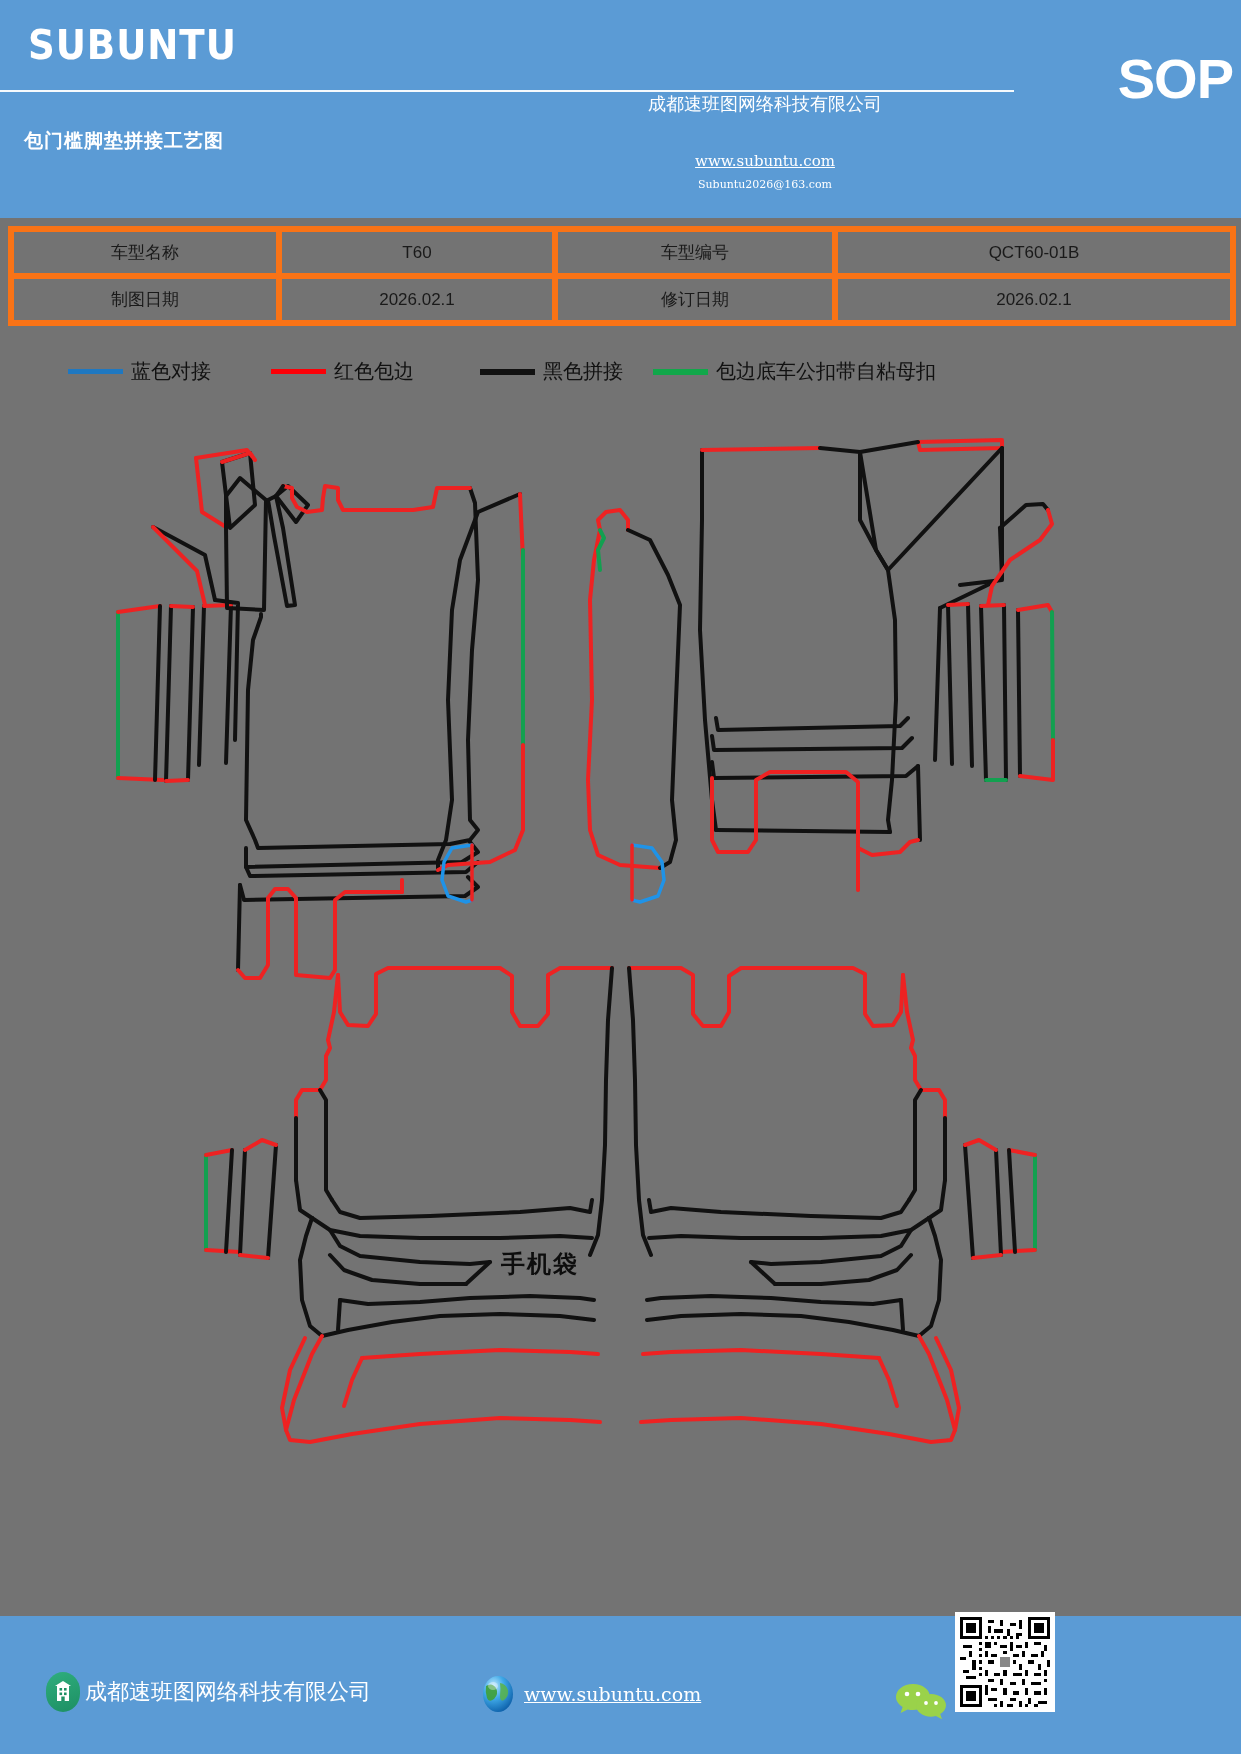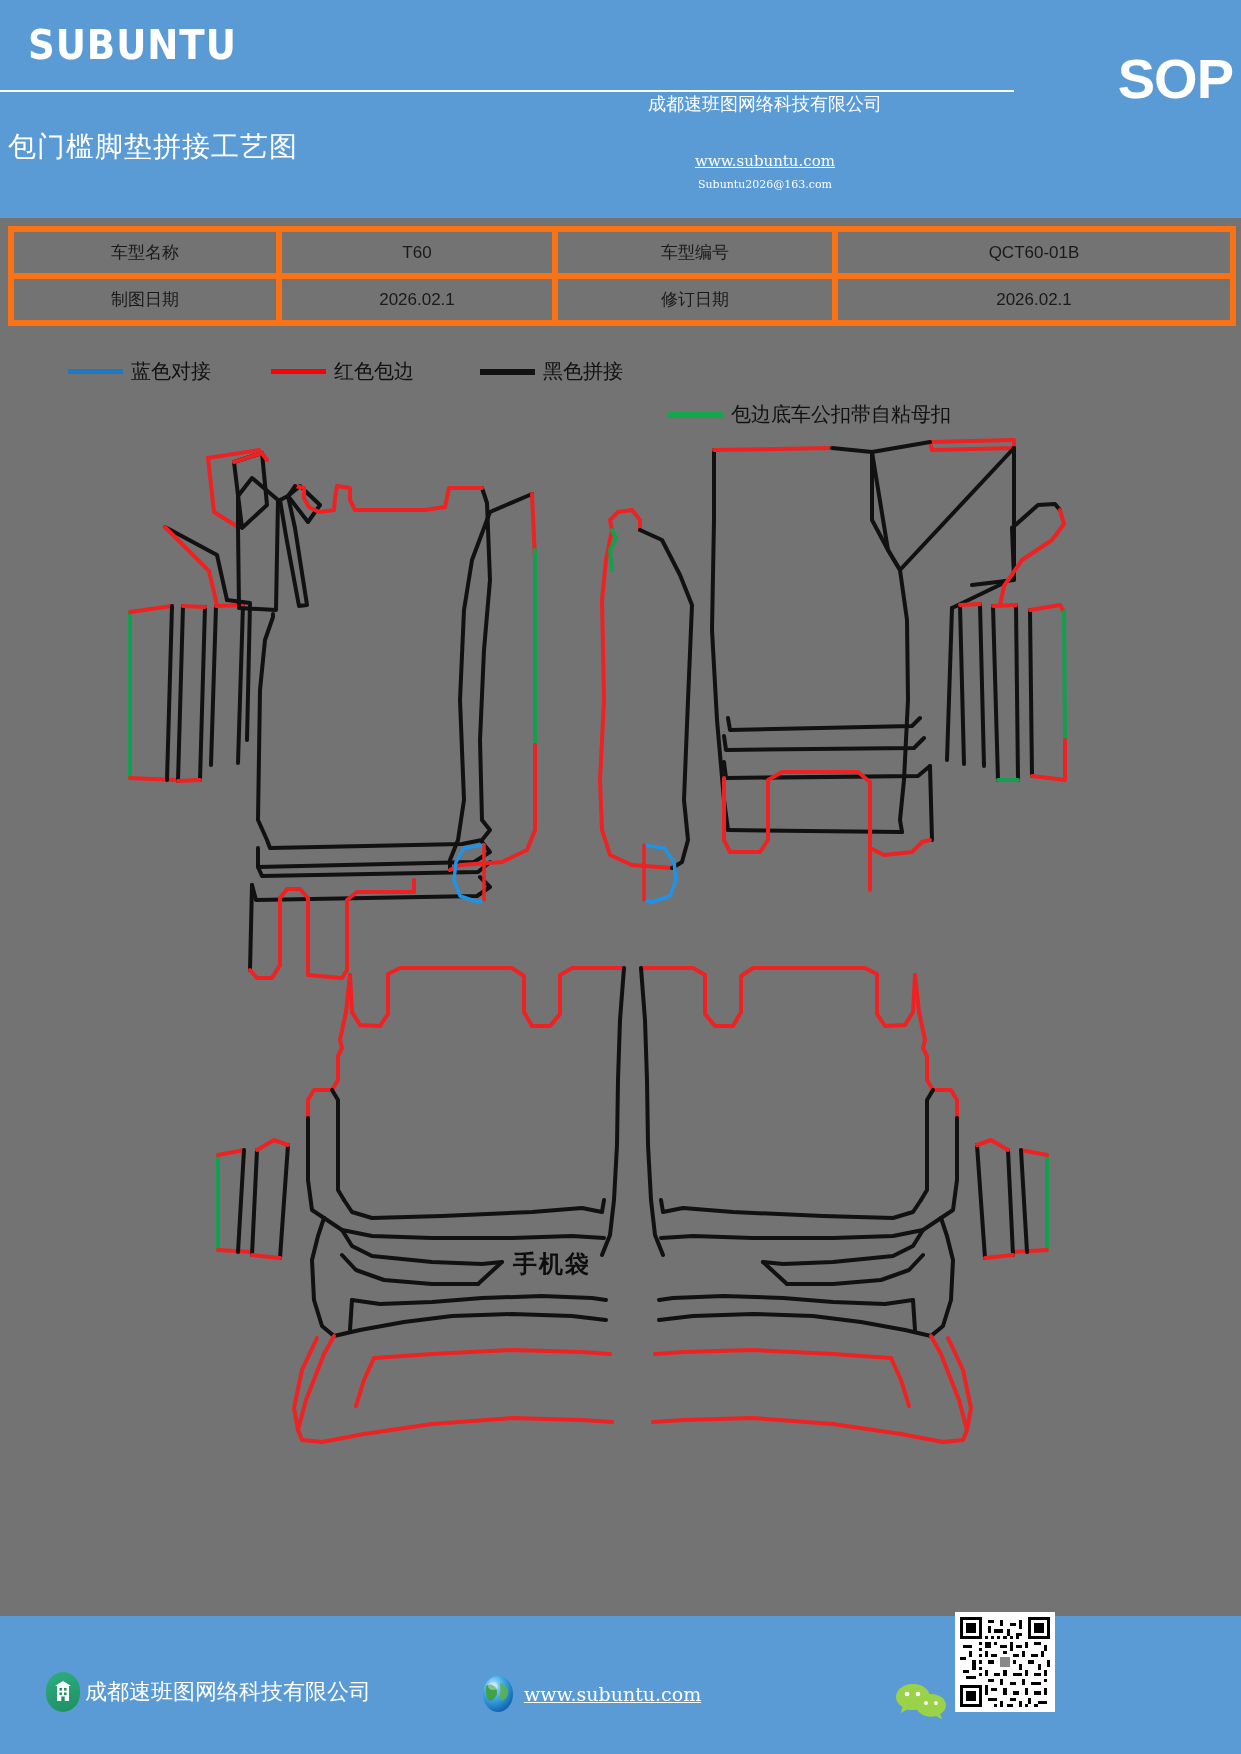--- a/index.html
+++ b/index.html
@@ -22,23 +22,23 @@
     font-weight:bold; font-size:40px; letter-spacing:1px;
     color:#ffffff;
     transform:scaleX(0.93);
     transform-origin:left center;
   }
   .hrule {
     position:absolute; left:0px; top:90px; width:1014px; height:2px;
     background:#ffffff; opacity:0.95;
   }
   .doc-title {
-    position:absolute; left:8px; top:128px;
-    font-family:"DejaVu Sans", sans-serif;
-    font-size:28px; font-weight:normal; color:#ffffff; letter-spacing:1px;
+    position:absolute; left:24px; top:128px;
+    font-family:"DejaVu Sans", sans-serif;
+    font-size:19px; font-weight:bold; color:#ffffff; letter-spacing:1px;
   }
   .company-top {
     position:absolute; left:630px; top:92px; width:270px;
     text-align:center;
     font-family:"DejaVu Sans", sans-serif;
     font-size:18px; color:#ffffff;
   }
   .url-top {
     position:absolute; left:630px; top:152px; width:270px;
     text-align:center;
@@ -81,21 +81,21 @@
     position:absolute; left:0; top:358px; width:1241px; height:40px;
   }
   .leg-item { position:absolute; top:0; display:flex; align-items:center; }
   .leg-swatch { display:inline-block; width:55px; height:5px; margin-right:8px; }
   .leg-label {
     font-family:"DejaVu Sans", sans-serif;
     font-size:20px; color:#111;
   }
 
   
-  .drawing { position:absolute; left:0; top:400px; width:1060px; height:1180px;margin-left:12px; }
+  .drawing { position:absolute; left:0; top:400px; width:1060px; height:1180px; }
   .drawing svg { display:block; }
   .phone-label {
     position:absolute; left:501px; top:848px;
     font-family:"DejaVu Sans", sans-serif;
     font-weight:bold; font-size:24px; color:#0d0d0d; letter-spacing:2px;
   }
 
   
   .footer {
     position:absolute; left:0; bottom:0; width:1241px; height:138px;
@@ -169,21 +169,21 @@
       <span class="leg-label">蓝色对接</span>
     </div>
     <div class="leg-item" style="left:271px;">
       <span class="leg-swatch" style="background:#fb0007;"></span>
       <span class="leg-label">红色包边</span>
     </div>
     <div class="leg-item" style="left:480px;">
       <span class="leg-swatch" style="background:#111111;height:6px;"></span>
       <span class="leg-label">黑色拼接</span>
     </div>
-    <div class="leg-item" style="left:668px;margin-top:43px;">
+    <div class="leg-item" style="left:653px;">
       <span class="leg-swatch" style="background:#11a74a;height:6px;"></span>
       <span class="leg-label">包边底车公扣带自粘母扣</span>
     </div>
   </div>
 
   <div class="drawing">
     <svg width="1241" height="1180" viewBox="0 0 1241 1180" xmlns="http://www.w3.org/2000/svg">
       <g fill="none" stroke-width="4" stroke-linecap="round" stroke-linejoin="round">
 
         <g>

